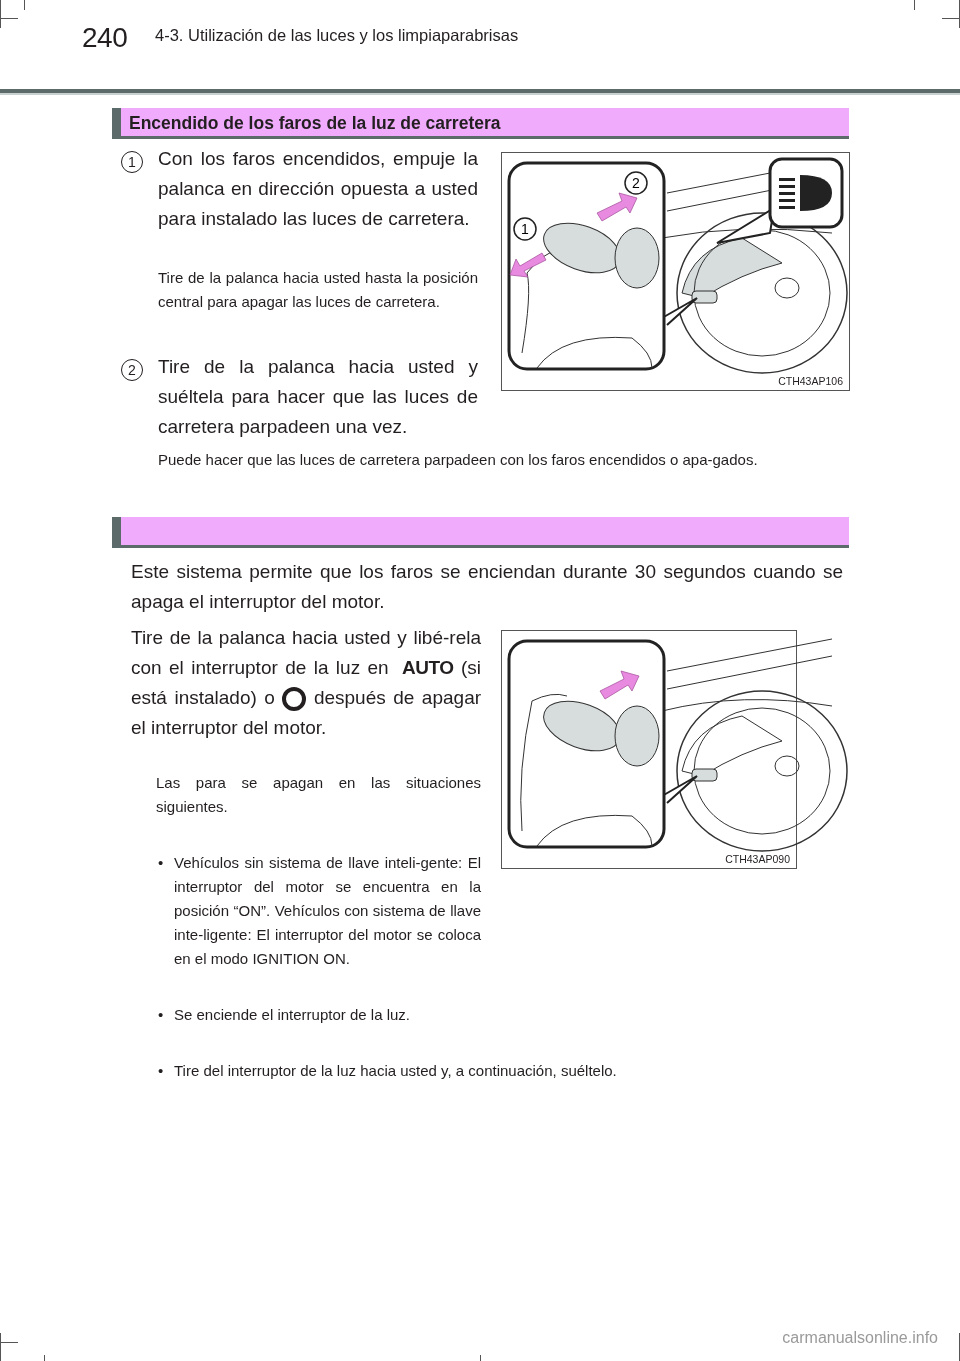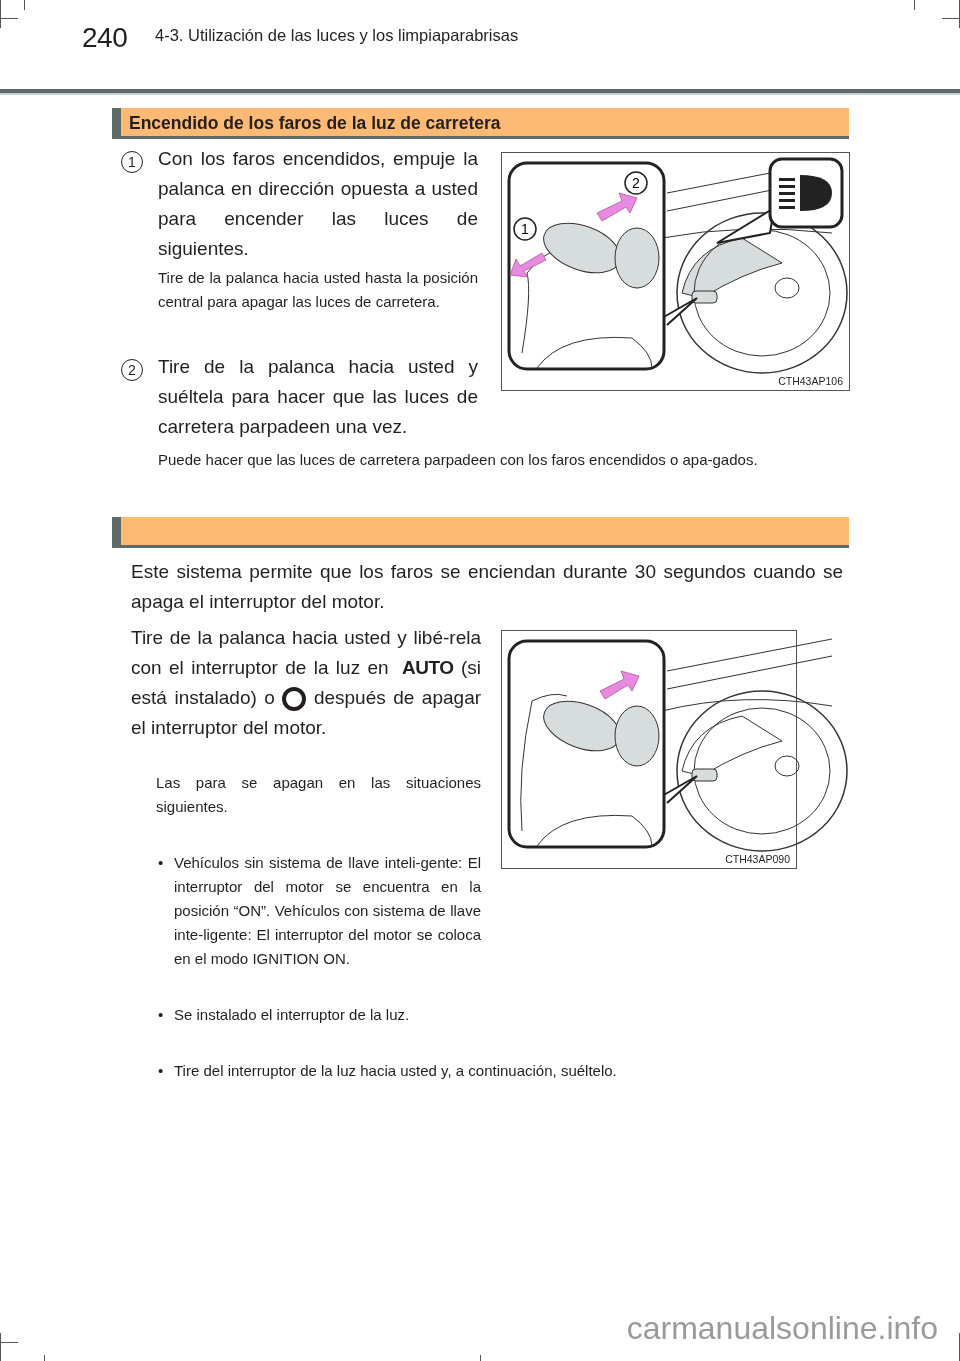--- a/index.html
+++ b/index.html
@@ -4,37 +4,37 @@
 <style>
   html, body { margin: 0; padding: 0; background: #ffffff; }
   body { width: 960px; height: 1361px; position: relative; overflow: hidden;
          font-family: "Liberation Sans", sans-serif; color: #231f20; }
   .abs { position: absolute; }
   .crop { position: absolute; background: #555; }
   .page-num { left: 82px; top: 22px; font-size: 28px; font-weight: normal; letter-spacing: -0.5px; }
   .header-title { left: 155px; top: 26px; font-size: 16.5px; }
   .header-rule { left: 0; top: 89px; width: 960px; height: 4px; background: #5d6a6a; }
   .header-rule2 { left: 0; top: 93px; width: 960px; height: 2px; background: #c9d0d0; }
-  .section-bar { left: 112px; width: 737px; height: 31px; background: #fdba74;
+  .section-bar { left: 112px; width: 737px; height: 31px; background: #f0abfc;
                  border-bottom: 3px solid #5d6a6a; box-sizing: border-box; }
   .section-bar .tab { position: absolute; left: 0; top: 0; width: 9px; height: 31px; background: #5d6a6a; }
   .section-bar .label { position: absolute; left: 17px; top: 5px; font-size: 17.5px; font-weight: bold; }
   .step-num { width: 20px; height: 20px; border: 1.5px solid #231f20; border-radius: 50%;
               font-size: 14px; line-height: 20px; text-align: center; box-sizing: content-box; }
   .body-lg { font-size: 19px; line-height: 30px; text-align: justify; text-align-last: left; }
   .body-sm { font-size: 15px; line-height: 24px; text-align: justify; text-align-last: left; }
   .figure { border: 1.5px solid #555; background: #fff; box-sizing: border-box; }
   .fig-code { position: absolute; right: 6px; bottom: 3px; font-size: 10.5px; }
   .bullet-list { margin: 0; padding: 0; list-style: none; }
   .bullet-list li { position: relative; padding-left: 18px; margin-top: 32px; }
   .bullet-list li::before { content: "•"; position: absolute; left: 2px; top: 0; }
   .auto-icon { font-weight: bold; font-size: 19px; letter-spacing: -0.5px; margin-left: 6px; }
   .off-icon { display: inline-block; width: 16px; height: 16px; border: 4px solid #231f20;
               border-radius: 50%; vertical-align: middle; }
-  .watermark { right: 22px; bottom: 14px; font-size: 32px; color: #9a9a9a; }
+  .watermark { right: 22px; bottom: 14px; font-size: 16px; color: #9a9a9a; }
 </style>
 </head>
 <body>
 
 <div class="crop" style="left:0;top:0;width:1px;height:28px"></div>
 <div class="crop" style="left:0;top:18px;width:18px;height:1px"></div>
 <div class="crop" style="left:24px;top:0;width:1px;height:10px"></div>
 <div class="crop" style="right:0;top:0;width:1px;height:28px"></div>
 <div class="crop" style="right:0;top:18px;width:18px;height:1px"></div>
 <div class="crop" style="right:45px;top:0;width:1px;height:10px"></div>
@@ -48,21 +48,21 @@
 <div class="abs header-title">4-3. Utilización de las luces y los limpiaparabrisas</div>
 <div class="abs header-rule"></div>
 <div class="abs header-rule2"></div>
 
 <div class="abs section-bar" style="top:108px">
   <div class="tab"></div>
   <div class="label">Encendido de los faros de la luz de carretera</div>
 </div>
 
 <div class="abs step-num" style="left:121px;top:151px">1</div>
-<div class="abs body-lg" style="left:158px;top:144px;width:320px">Con los faros encendidos, empuje la palanca en dirección opuesta a usted para encender las luces de siguientes.</div>
+<div class="abs body-lg" style="left:158px;top:144px;width:320px">Con los faros encendidos, empuje la palanca en dirección opuesta a usted para instalado las luces de carretera.</div>
 <div class="abs body-sm" style="left:158px;top:266px;width:320px">Tire de la palanca hacia usted hasta la posición central para apagar las luces de carretera.</div>
 
 <div class="abs step-num" style="left:121px;top:359px">2</div>
 <div class="abs body-lg" style="left:158px;top:352px;width:320px">Tire de la palanca hacia usted y suéltela para hacer que las luces de carretera parpadeen una vez.</div>
 
 <div class="abs body-sm" style="left:158px;top:448px;width:686px">Puede hacer que las luces de carretera parpadeen con los faros encendidos o apa-gados.</div>
 
 <div class="abs figure" style="left:501px;top:152px;width:349px;height:239px">
   <svg width="346" height="236" viewBox="0 0 346 236">
 
@@ -116,21 +116,21 @@
   <span class="auto-icon">AUTO</span>
   <span>(si está instalado) o</span>
   <span class="off-icon"></span>
   <span>después de apagar el interruptor del motor.</span>
 </div>
 
 <div class="abs body-sm" style="left:156px;top:771px;width:325px">
   <div>Las para se apagan en las situaciones siguientes.</div>
   <ul class="bullet-list">
     <li>Vehículos sin sistema de llave inteli-gente: El interruptor del motor se encuentra en la posición “ON”. Vehículos con sistema de llave inte-ligente: El interruptor del motor se coloca en el modo IGNITION ON.</li>
-    <li>Se instalado el interruptor de la luz.</li>
+    <li>Se enciende el interruptor de la luz.</li>
     <li style="width:600px">Tire del interruptor de la luz hacia usted y, a continuación, suéltelo.</li>
   </ul>
 </div>
 
 <div class="abs figure" style="left:501px;top:630px;width:296px;height:239px">
   <svg width="346" height="236" viewBox="0 0 346 236">
     <path d="M165 40 L330 8 M165 58 L330 25 M160 80 Q240 60 330 75" stroke="#333" fill="none" stroke-width="1"></path>
     <path d="M180 140 Q190 95 240 85 L280 110 Q240 120 200 145 Z" fill="#fff" stroke="#333" stroke-width="1"></path>
     <ellipse cx="260" cy="140" rx="85" ry="80" fill="none" stroke="#333" stroke-width="1.5"></ellipse>
     <ellipse cx="260" cy="140" rx="68" ry="63" fill="none" stroke="#333" stroke-width="1"></ellipse>

